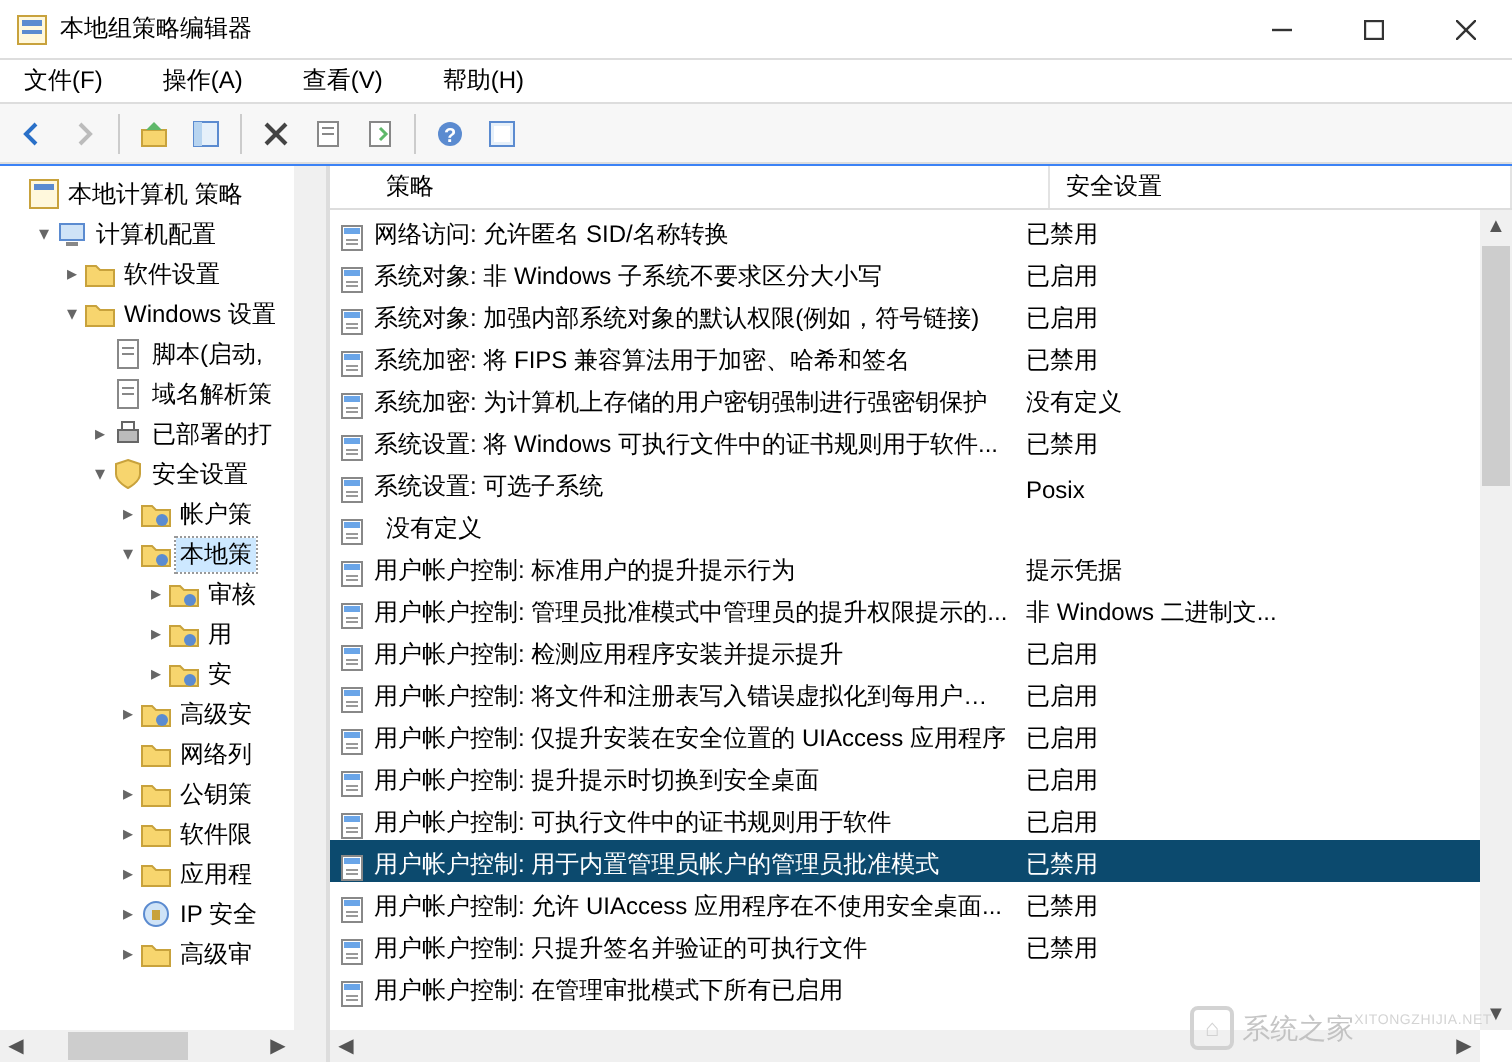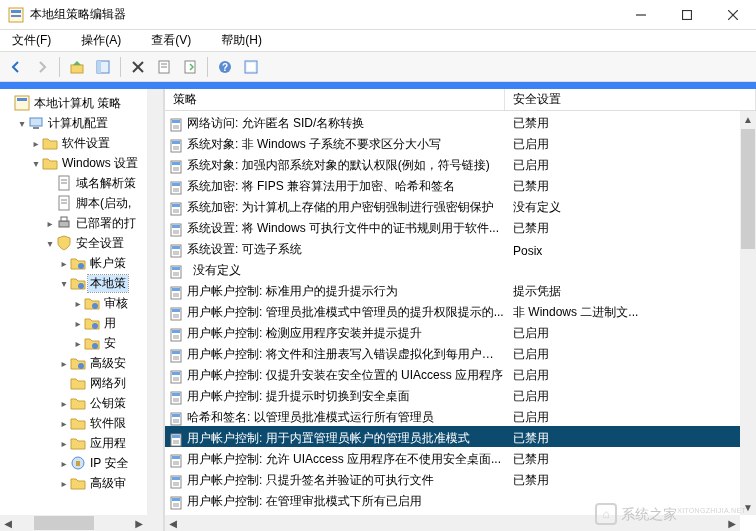--- a/index.html
+++ b/index.html
@@ -7,40 +7,40 @@
   .titlebar { height: 30px; display: flex; align-items: center; padding-left: 8px; border-bottom: 1px solid #ddd; background: #fff; }
   .titlebar .ico { width: 16px; height: 16px; margin-right: 6px; display: inline-flex; align-items: center; justify-content: center; }
   .titlebar .title { flex: 1; font-size: 12px; }
   .winbtns { display: flex; height: 100%; }
   .winbtn { width: 46px; height: 30px; display: flex; align-items: center; justify-content: center; font-size: 14px; color: #333; }
   .menubar { height: 22px; display: flex; align-items: center; padding-left: 6px; gap: 18px; border-bottom: 1px solid #ddd; }
   .menubar span { padding: 2px 6px; }
   .toolbar { height: 30px; display: flex; align-items: center; padding-left: 4px; gap: 2px; border-bottom: 1px solid #ddd; background: #f7f7f7; }
   .tbtn { width: 24px; height: 24px; display: inline-flex; align-items: center; justify-content: center; border: 1px solid transparent; }
   .tbsep { width: 1px; height: 20px; background: #ccc; margin: 0 3px; }
-  .main { display: flex; height: calc(531px - 30px - 22px - 30px); border-top: 7px solid #3b82f6; }
+  .main { display: flex; height: calc(531px - 30px - 22px - 30px); border-top: 1px solid #3b82f6; }
   .tree { width: 165px; border-right: 2px solid #ddd; overflow: hidden; position: relative; background: #fff; }
   .tree-inner { padding: 4px 0; }
   .tree .node { white-space: nowrap; height: 20px; display: flex; align-items: center; }
   .tree .exp { width: 12px; text-align: center; color: #666; font-size: 10px; display: inline-block; }
   .tree .tico { width: 16px; height: 16px; display: inline-flex; align-items: center; justify-content: center; margin-right: 2px; }
   .tree .node.d0 { padding-left: 2px; }
   .tree .node.d1 { padding-left: 16px; }
   .tree .node.d2 { padding-left: 30px; }
   .tree .node.d3 { padding-left: 44px; }
   .tree .node.d4 { padding-left: 58px; }
   .tree .node.d5 { padding-left: 72px; }
   .tree .node.sel .lbl { background: #cde8ff; outline: 1px dotted #999; }
   .tree .lbl { padding: 0 2px; }
   .tree-scroll-v { position: absolute; right: 0; top: 0; width: 16px; height: 100%; background: #f0f0f0; }
   .tree-scroll-h { position: absolute; left: 0; bottom: 0; right: 16px; height: 16px; background: #f0f0f0; display: flex; align-items: center; }
   .tree-scroll-h .thumb { width: 60px; height: 14px; background: #cdcdcd; margin-left: 18px; }
   .tree-scroll-h .arr { width: 16px; height: 16px; display: inline-flex; align-items: center; justify-content: center; color: #555; font-size: 10px; }
   .list { flex: 1; position: relative; overflow: hidden; }
-  .listhdr { height: 22px; display: flex; align-items: center; border-bottom: 1px solid #ddd; background: #fff; }
+  .listhdr { height: 22px; display: flex; align-items: center; border-bottom: 1px solid #ddd; background: #fff; padding-left: 20px; }
   .listhdr .col { padding-left: 8px; border-right: 1px solid #e3e3e3; height: 100%; display: flex; align-items: center; }
   .col-policy { width: 340px; }
   .col-sec { flex: 1; }
   .rows { overflow: hidden; }
   .row { height: 21px; display: flex; align-items: flex-end; }
   .row .rico { width: 18px; display: inline-flex; align-items: center; justify-content: center; margin-left: 2px; }
   .row .p { width: 320px; white-space: nowrap; overflow: hidden; text-overflow: ellipsis; padding-left: 2px; }
   .row .s { padding-left: 8px; white-space: nowrap; overflow: hidden; text-overflow: ellipsis; flex: 1; margin-top: 32px; }
   .row.selected { background: #0c4a6e; color: #fff; }
   .row.selected .p, .row.selected .s { color: #fff; }
@@ -194,32 +194,32 @@
         </div>
         <div class="node d3">
           <span class="exp"></span>
           <span class="tico">
             <svg width="16" height="16">
               <rect x="3" y="1" width="10" height="14" fill="#fff" stroke="#888"></rect>
               <line x1="5" y1="5" x2="11" y2="5" stroke="#888"></line>
               <line x1="5" y1="8" x2="11" y2="8" stroke="#888"></line>
             </svg>
           </span>
-          <span class="lbl">域名解析策</span>
+          <span class="lbl">脚本(启动,</span>
         </div>
         <div class="node d3">
           <span class="exp"></span>
           <span class="tico">
             <svg width="16" height="16">
               <rect x="3" y="1" width="10" height="14" fill="#fff" stroke="#888"></rect>
               <line x1="5" y1="5" x2="11" y2="5" stroke="#888"></line>
               <line x1="5" y1="8" x2="11" y2="8" stroke="#888"></line>
             </svg>
           </span>
-          <span class="lbl">脚本(启动,</span>
+          <span class="lbl">域名解析策</span>
         </div>
         <div class="node d3">
           <span class="exp">▸</span>
           <span class="tico">
             <svg width="16" height="16">
               <rect x="3" y="6" width="10" height="6" fill="#bbb" stroke="#666"></rect>
               <rect x="5" y="2" width="6" height="4" fill="#fff" stroke="#666"></rect>
             </svg>
           </span>
           <span class="lbl">已部署的打</span>
@@ -531,21 +531,21 @@
         </div>
         <div class="row">
           <span class="rico">
             <svg width="14" height="14">
               <rect x="2" y="1" width="10" height="12" fill="#fff" stroke="#888"></rect>
               <rect x="3" y="2" width="8" height="3" fill="#6aa5e8"></rect>
               <line x1="4" y1="8" x2="10" y2="8" stroke="#999"></line>
               <line x1="4" y1="10" x2="10" y2="10" stroke="#999"></line>
             </svg>
           </span>
-          <span class="p">哈希和签名: 以管理员批准模式运行所有管理员</span>
+          <span class="p">用户帐户控制: 可执行文件中的证书规则用于软件</span>
           <span class="s">已启用</span>
         </div>
         <div class="row selected">
           <span class="rico">
             <svg width="14" height="14">
               <rect x="2" y="1" width="10" height="12" fill="#fff" stroke="#888"></rect>
               <rect x="3" y="2" width="8" height="3" fill="#6aa5e8"></rect>
               <line x1="4" y1="8" x2="10" y2="8" stroke="#999"></line>
               <line x1="4" y1="10" x2="10" y2="10" stroke="#999"></line>
             </svg>

